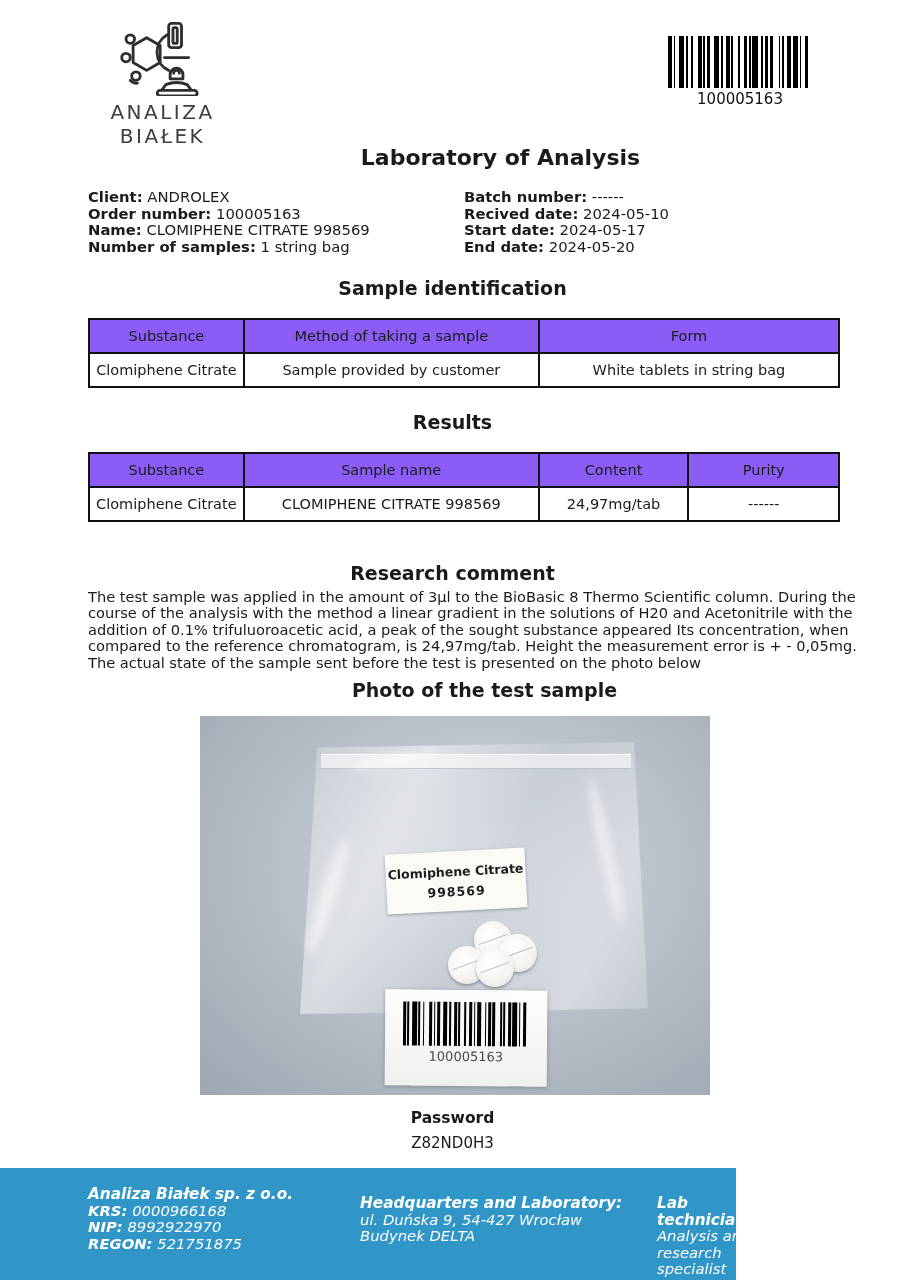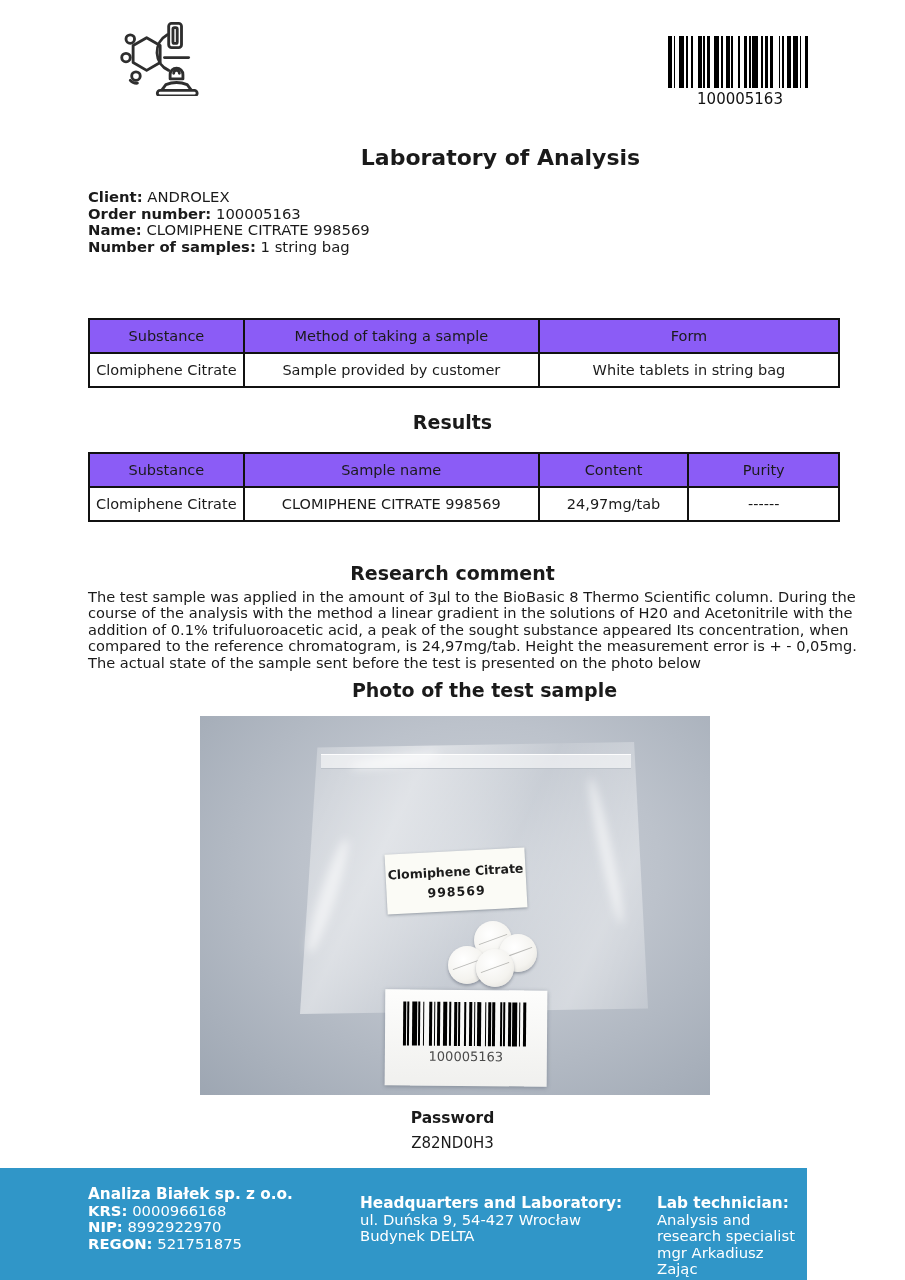--- a/index.html
+++ b/index.html
@@ -84,21 +84,21 @@
     background:linear-gradient(180deg,#fdfdfc 0%,#f0f0ee 100%);
     transform:rotate(0.5deg);box-shadow:0 1px 4px rgba(60,70,85,0.4);text-align:center;
   }
   .photo-bc-label .bc-strip{height:44px;margin:12px 12px 3px;}
   .photo-bc-label .bc-number{font-size:13px;color:#4a4a4a;}
 
   
   .password-value{position:absolute;top:1134px;left:0;width:100%;text-align:center;font-size:15px;}
 
   
-  .footer{position:absolute;left:0;top:1168px;width:807px;height:112px;color:#ffffff;}
+  .footer{position:absolute;left:0;top:1168px;width:736px;height:112px;color:#ffffff;font-style:italic;}
   .f-col{position:absolute;font-size:14.8px;line-height:16.6px;}
   #f-company{left:88px;top:18px;}
   #f-hq{left:360px;top:27px;}
   #f-tech{left:657px;top:27px;}
   .f-col .head{font-weight:bold;font-size:15.3px;}
   .f-col b{font-weight:bold;}
 </style>
 </head>
 <body>
 
@@ -117,20 +117,21 @@
         <rect x="68" y="2" width="18" height="34" rx="4" fill="#fff"></rect>
         <rect x="74" y="8" width="6" height="22" rx="2"></rect>
         <path d="M66 18 a28 28 0 0 0 2 50"></path>
         <line x1="62" y1="50" x2="96" y2="50"></line>
         <path d="M70 74 a9 9 0 0 1 18 0 l0 6 l-18 0 Z" fill="#fff"></path>
         <path d="M75 72 a4 4 0 0 1 8 0"></path>
         <path d="M64 88 q15 -6 30 0 l6 8 l-42 0 Z" fill="#fff"></path>
         <rect x="52" y="96" width="56" height="8" rx="4" fill="#fff"></rect>
       </svg>
     </span>
+    <div class="logo-text">ANALIZA BIAŁEK</div>
   </div>
 
   <div class="barcode-top">
     <div class="bc-strip" data-barcode="2,1,1,2,3,1,1,2,1,3,2,1,1,1,2,2,3,1,1,2,2,1,1,3,1,2,2,1,1,1,3,2,1,1,2,1,2,3,1,1,1,2,2,1,3,1,1,2,2,2">
         <div class="bc-bar" style="width: 3.5px;"></div>
         <div class="bc-space" style="width: 1.75px;"></div>
         <div class="bc-bar" style="width: 1.75px;"></div>
         <div class="bc-space" style="width: 3.5px;"></div>
         <div class="bc-bar" style="width: 5.25px;"></div>
         <div class="bc-space" style="width: 1.75px;"></div>
@@ -183,21 +184,28 @@
   </div>
 
   <div class="doc-title">Laboratory of Analysis</div>
 
   <div class="info-col" id="info-left">
     <div><b>Client:</b> <span>ANDROLEX</span></div>
     <div><b>Order number:</b> <span>100005163</span></div>
     <div><b>Name:</b> <span>CLOMIPHENE CITRATE 998569</span></div>
     <div><b>Number of samples:</b> <span>1 string bag</span></div>
   </div>
-
+  <div class="info-col" id="info-right">
+    <div><b>Batch number:</b> <span>------</span></div>
+    <div><b>Recived date:</b> <span>2024-05-10</span></div>
+    <div><b>Start date:</b> <span>2024-05-17</span></div>
+    <div><b>End date:</b> <span>2024-05-20</span></div>
+  </div>
+
+  <div class="section-heading" id="h-sample">Sample identification</div>
   <table class="lab" id="table-sample">
     <colgroup>
         <col class="c0">
         <col class="c1">
         <col class="c2">
       </colgroup>
     <tbody>
         <tr>
       <th>Substance</th>
       <th>Method of taking a sample</th>

